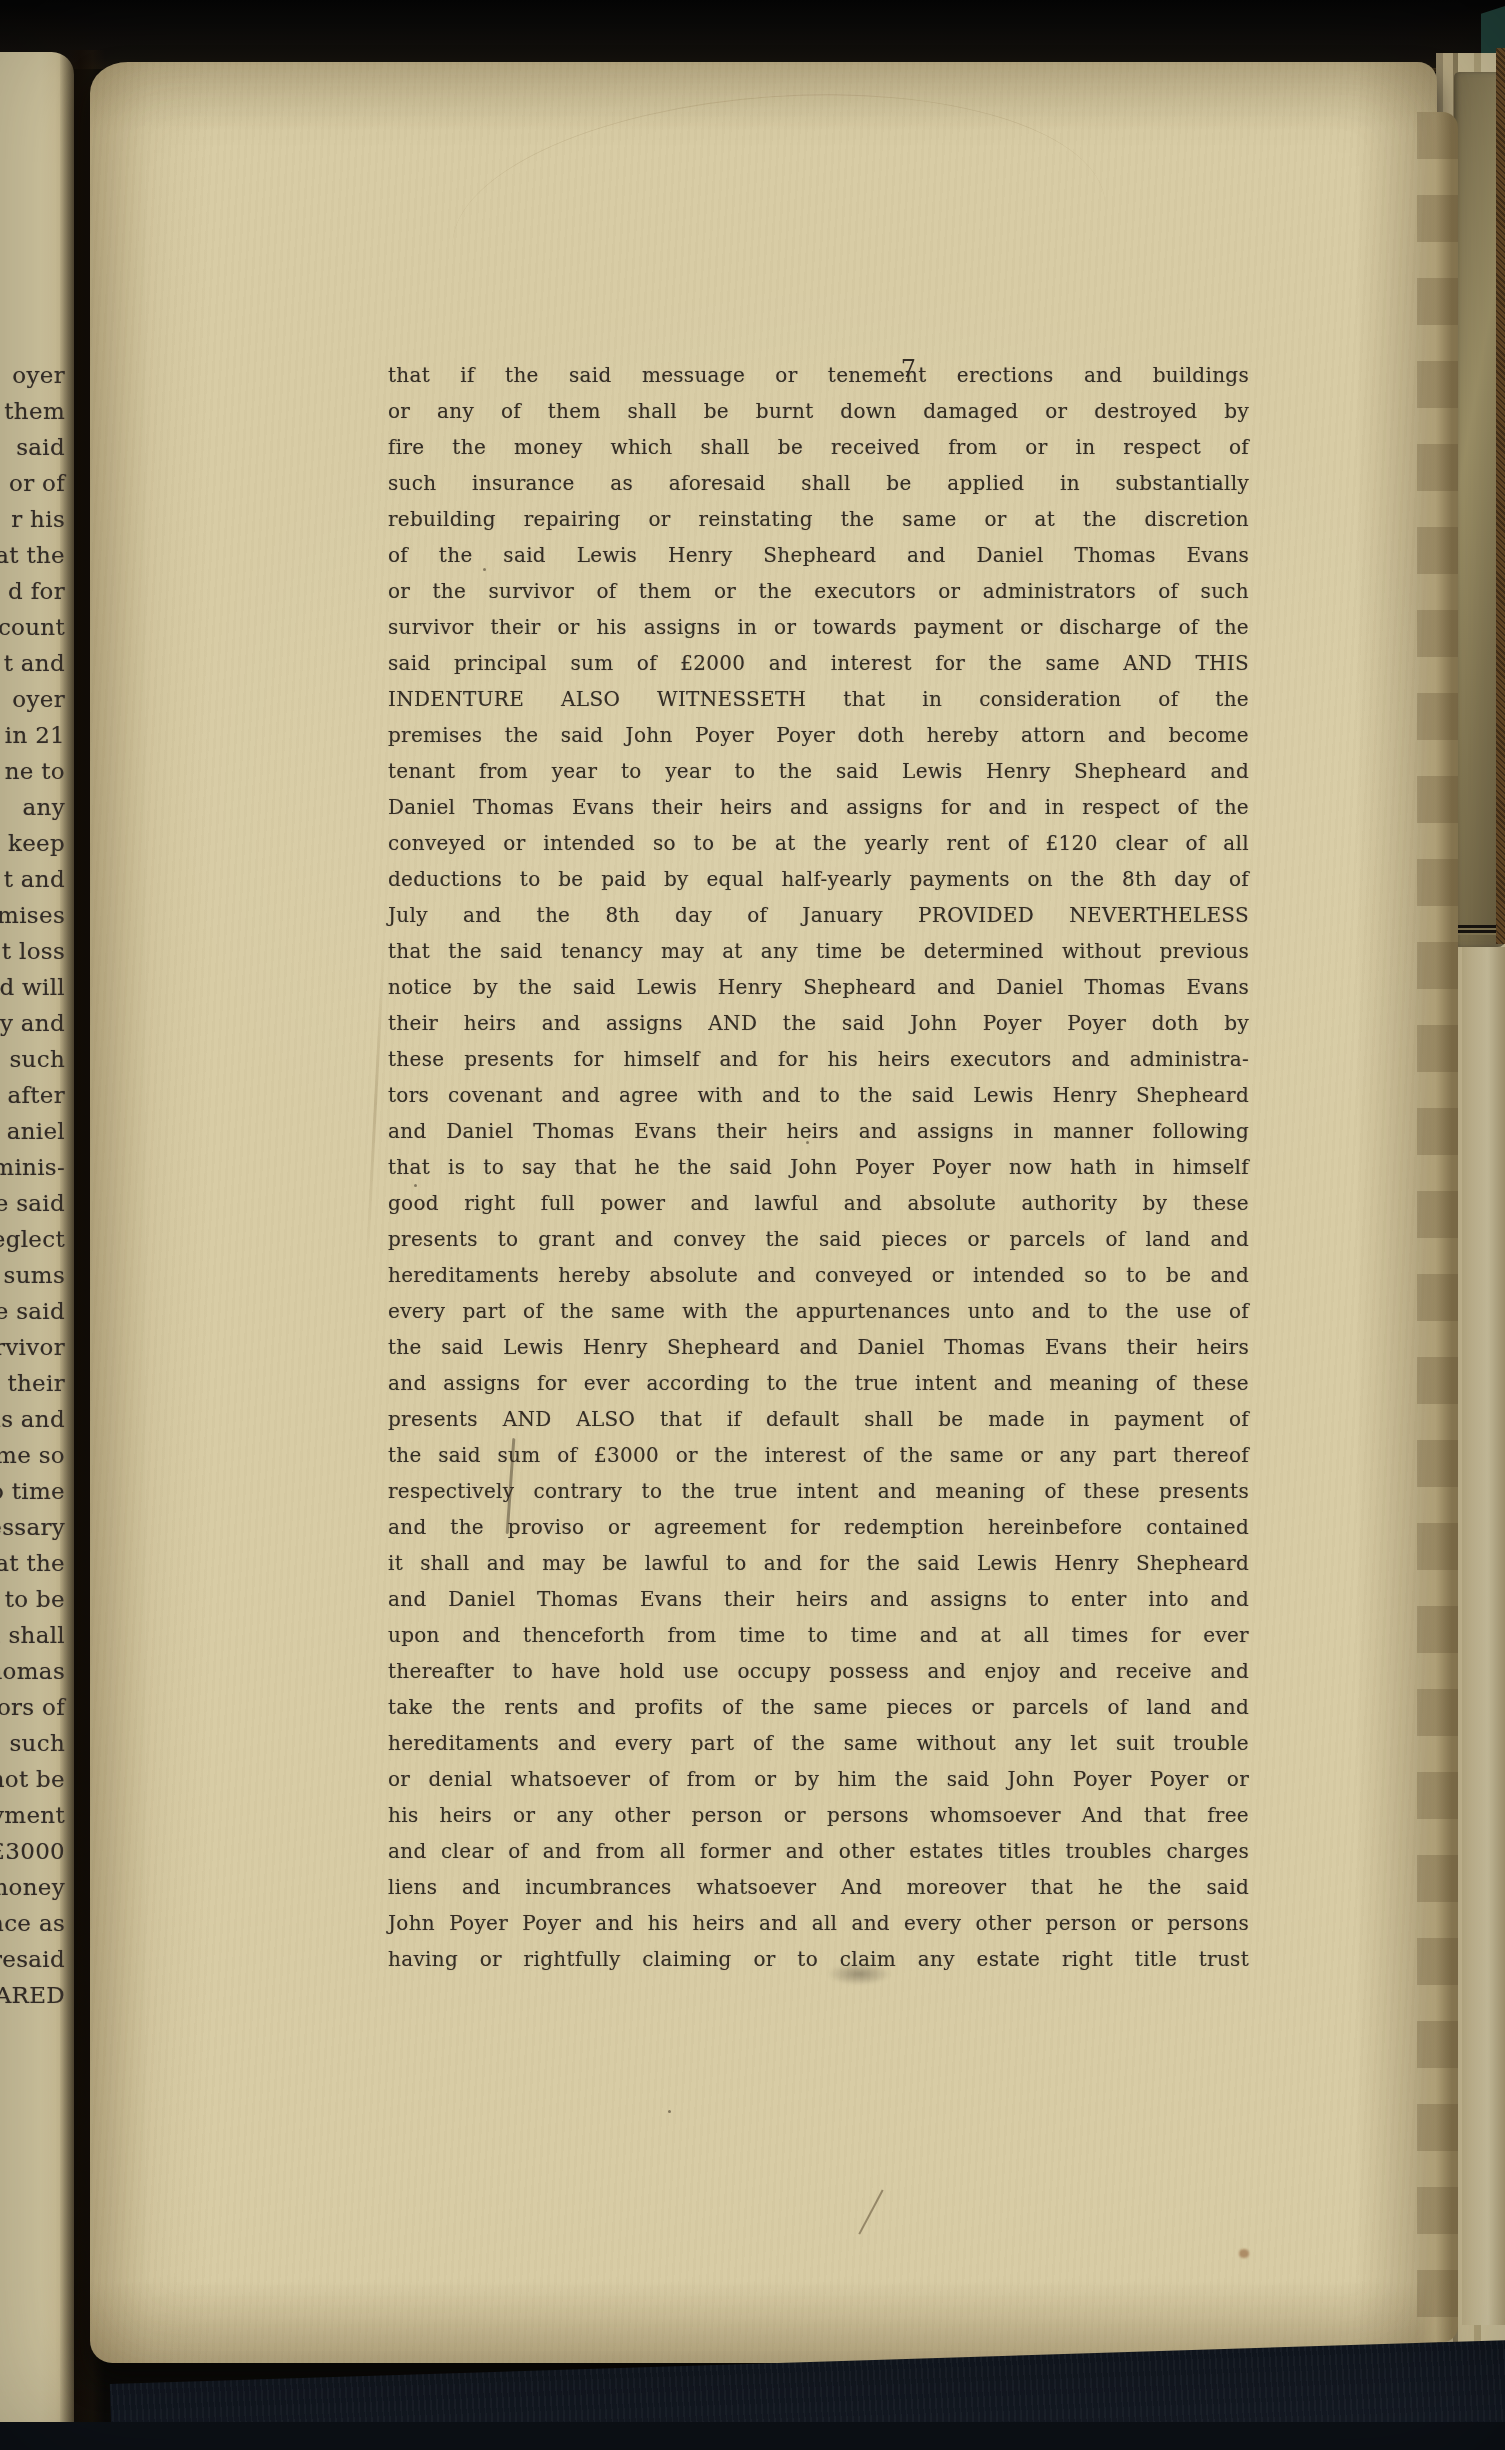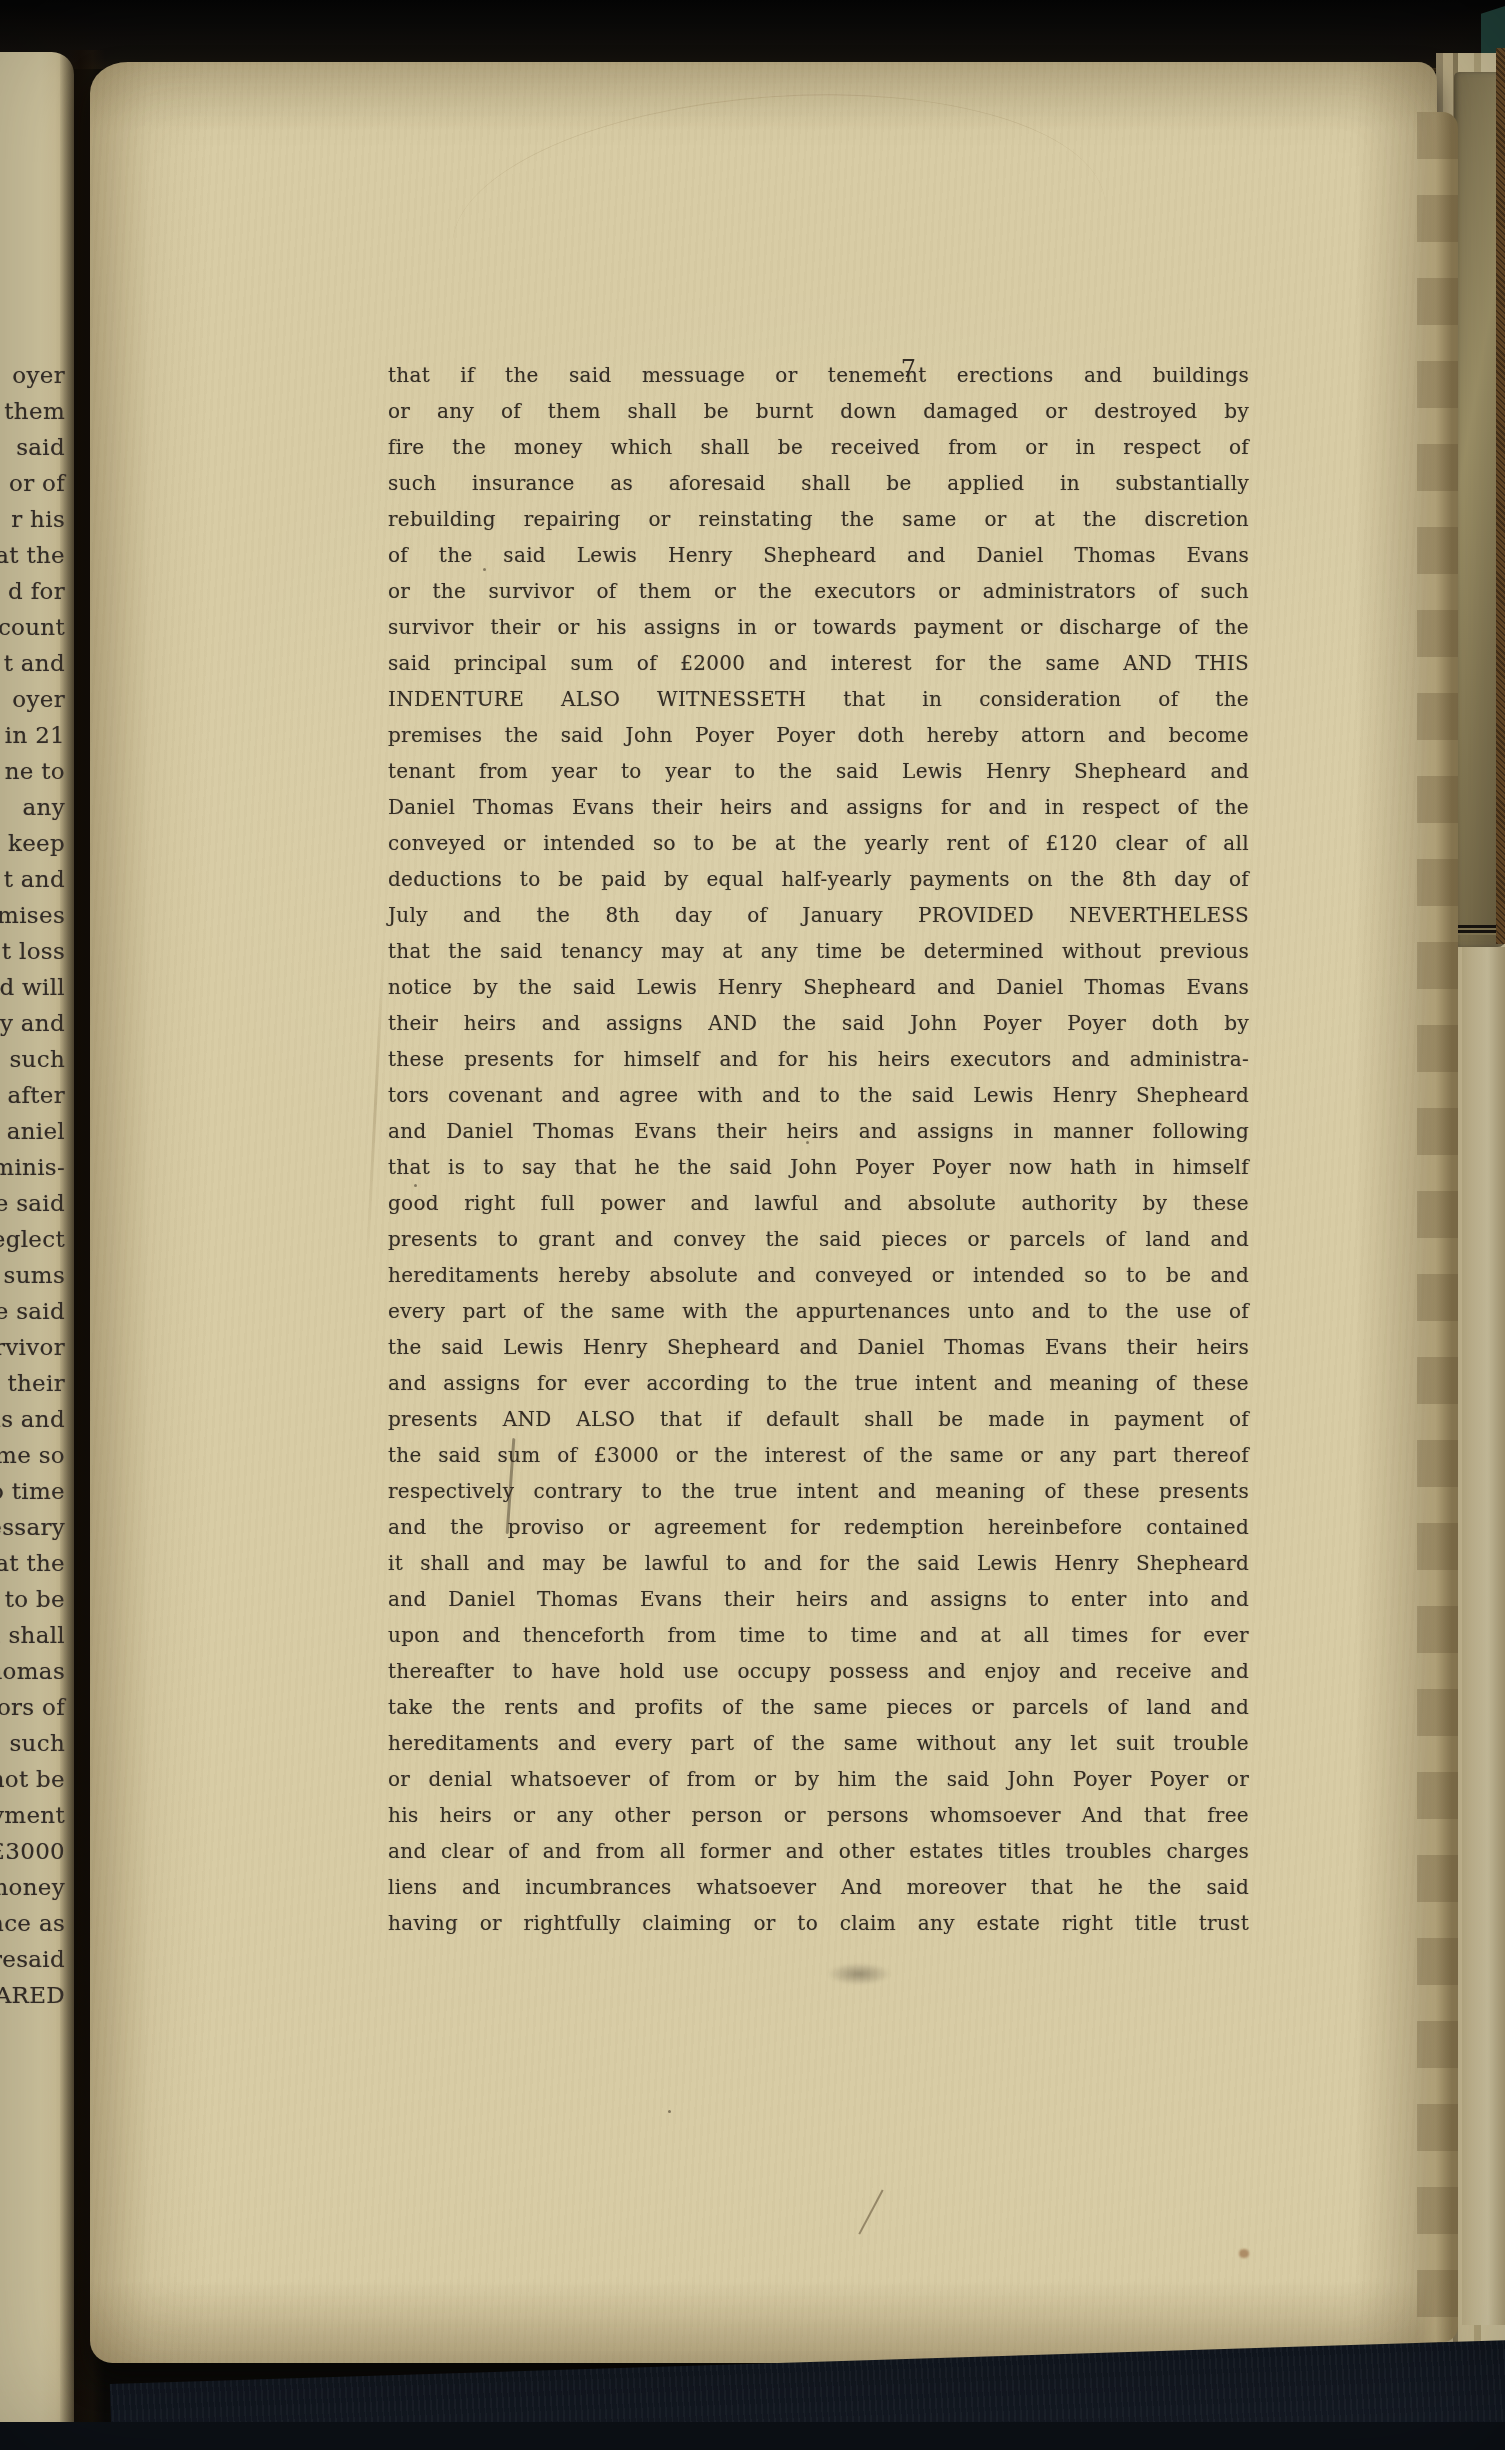--- a/index.html
+++ b/index.html
@@ -204,20 +204,21 @@
         <div class="tline">it shall and may be lawful to and for the said Lewis Henry Shepheard</div>
         <div class="tline">and Daniel Thomas Evans their heirs and assigns to enter into and</div>
         <div class="tline">upon and thenceforth from time to time and at all times for ever</div>
         <div class="tline">thereafter to have hold use occupy possess and enjoy and receive and</div>
         <div class="tline">take the rents and profits of the same pieces or parcels of land and</div>
         <div class="tline">hereditaments and every part of the same without any let suit trouble</div>
         <div class="tline">or denial whatsoever of from or by him the said John Poyer Poyer or</div>
         <div class="tline">his heirs or any other person or persons whomsoever And that free</div>
         <div class="tline">and clear of and from all former and other estates titles troubles charges</div>
         <div class="tline">liens and incumbrances whatsoever And moreover that he the said</div>
+        <div class="tline">John Poyer Poyer and his heirs and all and every other person or persons</div>
         <div class="tline">having or rightfully claiming or to claim any estate right title trust</div>
       </div>
 
     <div class="scratch-presents"></div>
     <div class="scratch-bottom"></div>
     <div class="smudge-every"></div>
     <div class="foxing"></div>
     <div class="speck s1"></div>
     <div class="speck s2"></div>
     <div class="speck s3"></div>

